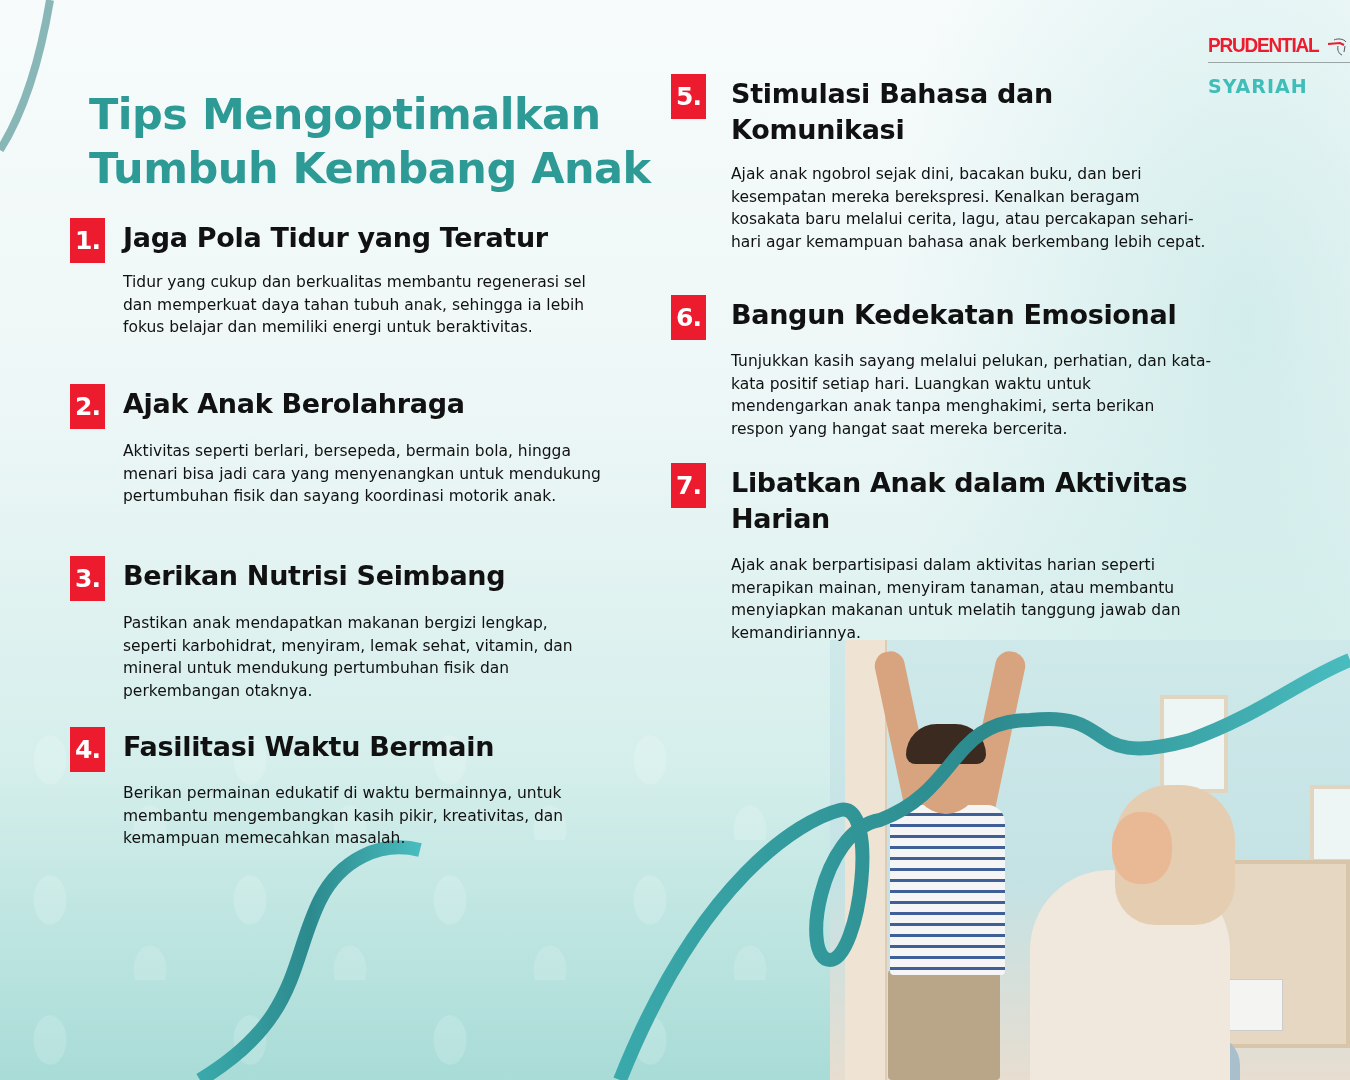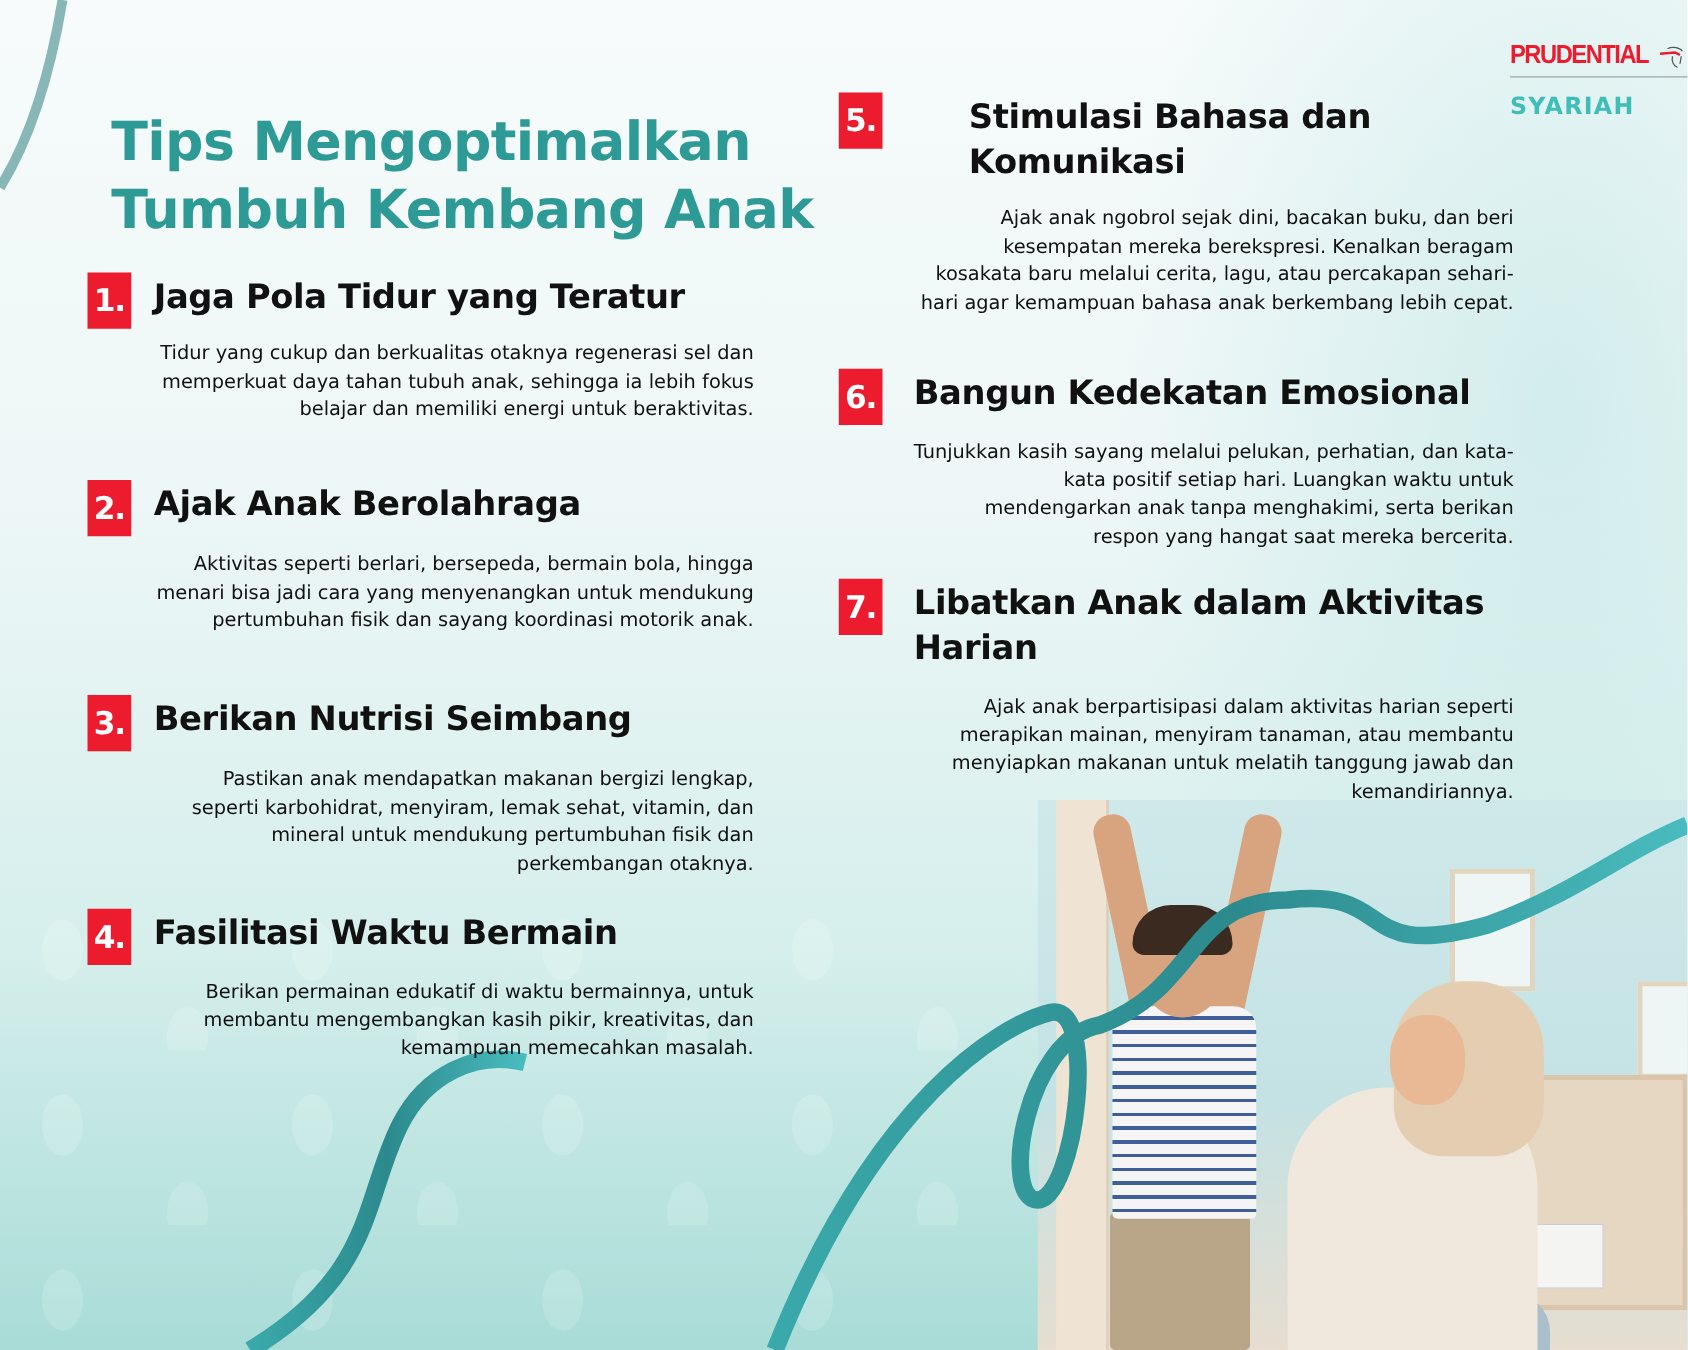--- a/index.html
+++ b/index.html
@@ -71,21 +71,20 @@
     }
     .tip .heading {
       position: absolute; left: 53px; top: 2px; margin: 0; width: 520px;
       font-weight: bold; color: #111; font-size: 27px; line-height: 36px;
       font-family: "DejaVu Sans", sans-serif; letter-spacing: -0.3px;
     }
     .tip .body {
       position: absolute; left: 53px; margin: 0; width: 480px;
       color: #111; font-size: 15.5px; line-height: 22.5px;
       font-family: "DejaVu Sans", sans-serif;
-      text-align: right;
     }
   </style>
 </head>
 <body>
 
 <div class="bg-pattern"></div>
 <div class="vignette-right"></div>
 
 <div class="photo">
   <div class="wall"></div>
@@ -134,21 +133,21 @@
 </div>
 
 <h1 class="title">
   <span>Tips Mengoptimalkan</span><br>
   <span>Tumbuh Kembang Anak</span>
 </h1>
 
 <div class="tip" style="left:70px;top:218px;">
   <div class="badge">1.</div>
   <h2 class="heading">Jaga Pola Tidur yang Teratur</h2>
-  <p class="body" style="top:53px;">Tidur yang cukup dan berkualitas otaknya regenerasi sel dan memperkuat daya tahan tubuh anak, sehingga ia lebih fokus belajar dan memiliki energi untuk beraktivitas.</p>
+  <p class="body" style="top:53px;">Tidur yang cukup dan berkualitas membantu regenerasi sel dan memperkuat daya tahan tubuh anak, sehingga ia lebih fokus belajar dan memiliki energi untuk beraktivitas.</p>
 </div>
 
 <div class="tip" style="left:70px;top:384px;">
   <div class="badge">2.</div>
   <h2 class="heading">Ajak Anak Berolahraga</h2>
   <p class="body" style="top:56px;">Aktivitas seperti berlari, bersepeda, bermain bola, hingga menari bisa jadi cara yang menyenangkan untuk mendukung pertumbuhan fisik dan sayang koordinasi motorik anak.</p>
 </div>
 
 <div class="tip" style="left:70px;top:556px;">
   <div class="badge">3.</div>
@@ -157,21 +156,21 @@
 </div>
 
 <div class="tip" style="left:70px;top:727px;">
   <div class="badge">4.</div>
   <h2 class="heading">Fasilitasi Waktu Bermain</h2>
   <p class="body" style="top:55px;">Berikan permainan edukatif di waktu bermainnya, untuk membantu mengembangkan kasih pikir, kreativitas, dan kemampuan memecahkan masalah.</p>
 </div>
 
 <div class="tip" style="left:671px;top:74px;">
   <div class="badge">5.</div>
-  <h2 class="heading" style="left:60px;width:330px;margin-left:44px;">Stimulasi Bahasa dan Komunikasi</h2>
+  <h2 class="heading" style="left:60px;width:330px;">Stimulasi Bahasa dan Komunikasi</h2>
   <p class="body" style="left:60px;top:89px;">Ajak anak ngobrol sejak dini, bacakan buku, dan beri kesempatan mereka berekspresi. Kenalkan beragam kosakata baru melalui cerita, lagu, atau percakapan sehari-hari agar kemampuan bahasa anak berkembang lebih cepat.</p>
 </div>
 
 <div class="tip" style="left:671px;top:295px;">
   <div class="badge">6.</div>
   <h2 class="heading" style="left:60px;">Bangun Kedekatan Emosional</h2>
   <p class="body" style="left:60px;top:55px;">Tunjukkan kasih sayang melalui pelukan, perhatian, dan kata-kata positif setiap hari. Luangkan waktu untuk mendengarkan anak tanpa menghakimi, serta berikan respon yang hangat saat mereka bercerita.</p>
 </div>
 
 <div class="tip" style="left:671px;top:463px;">

